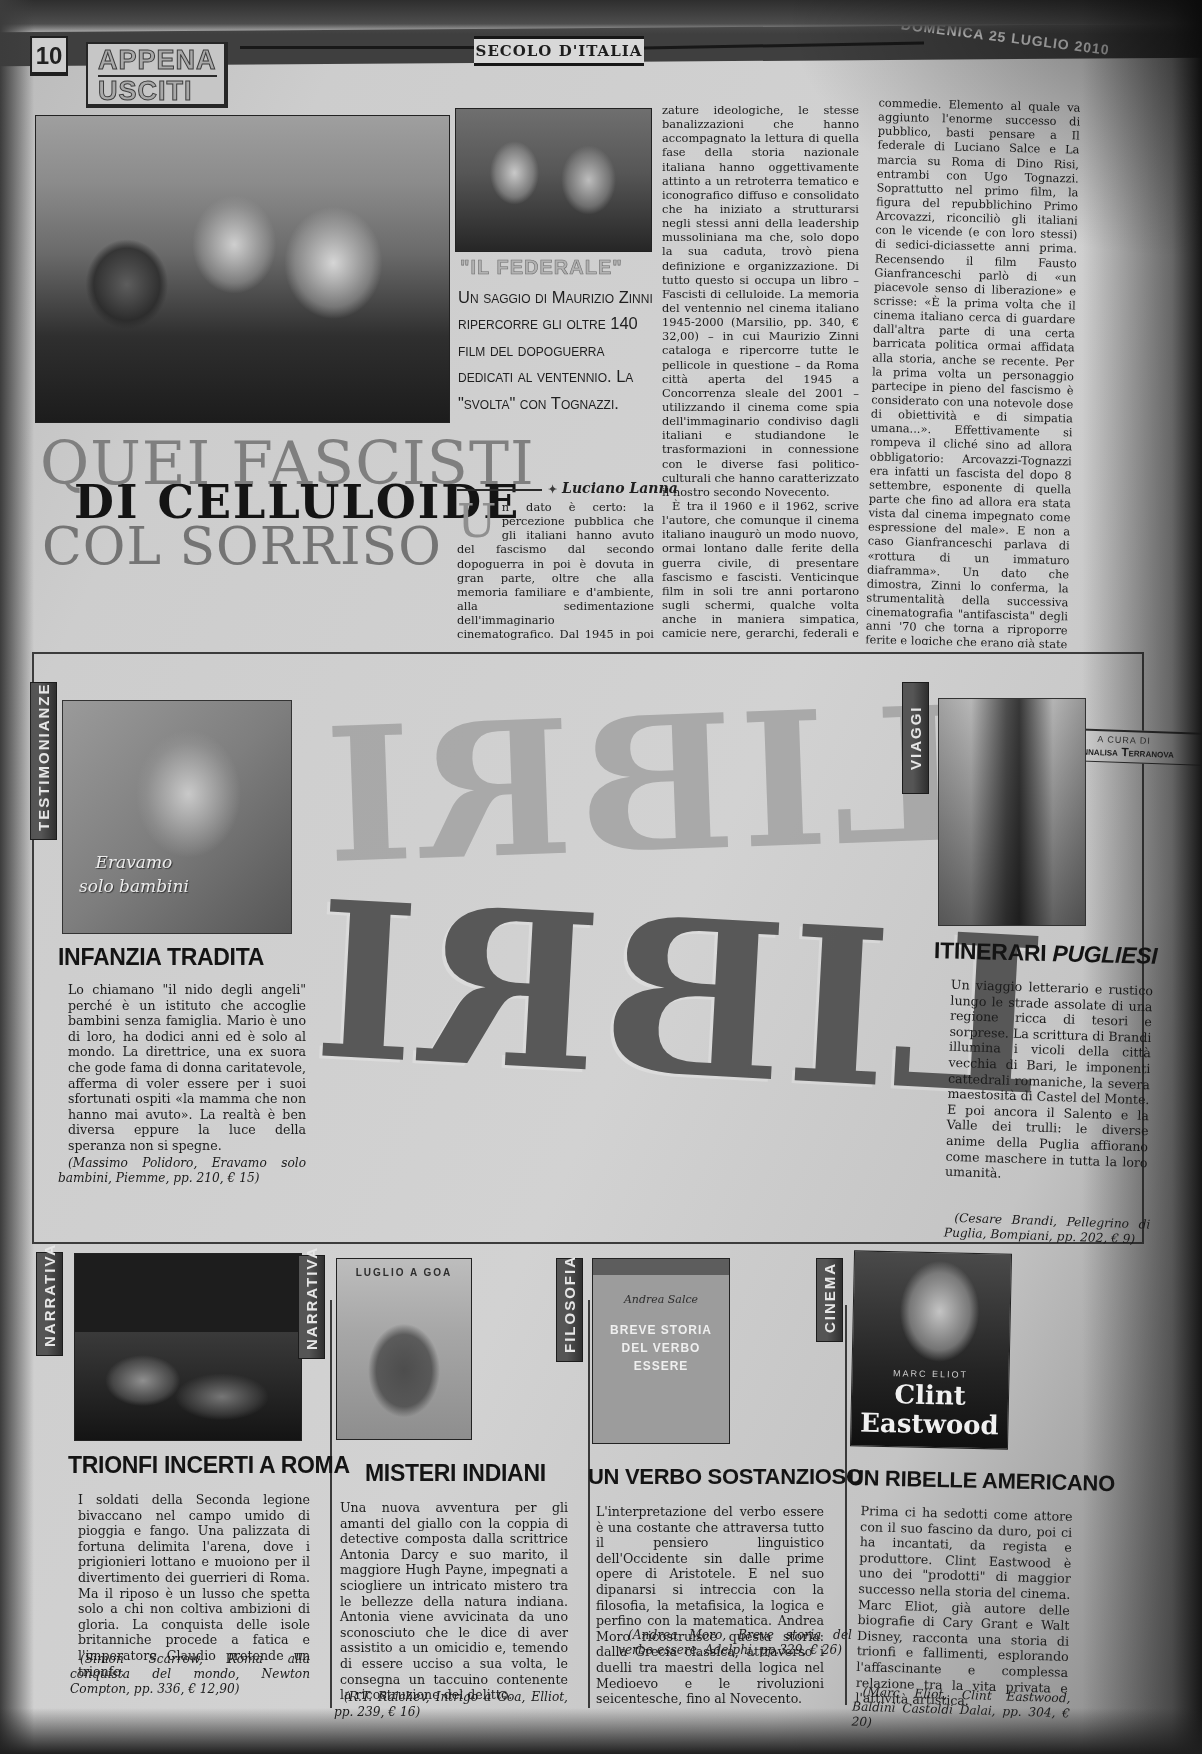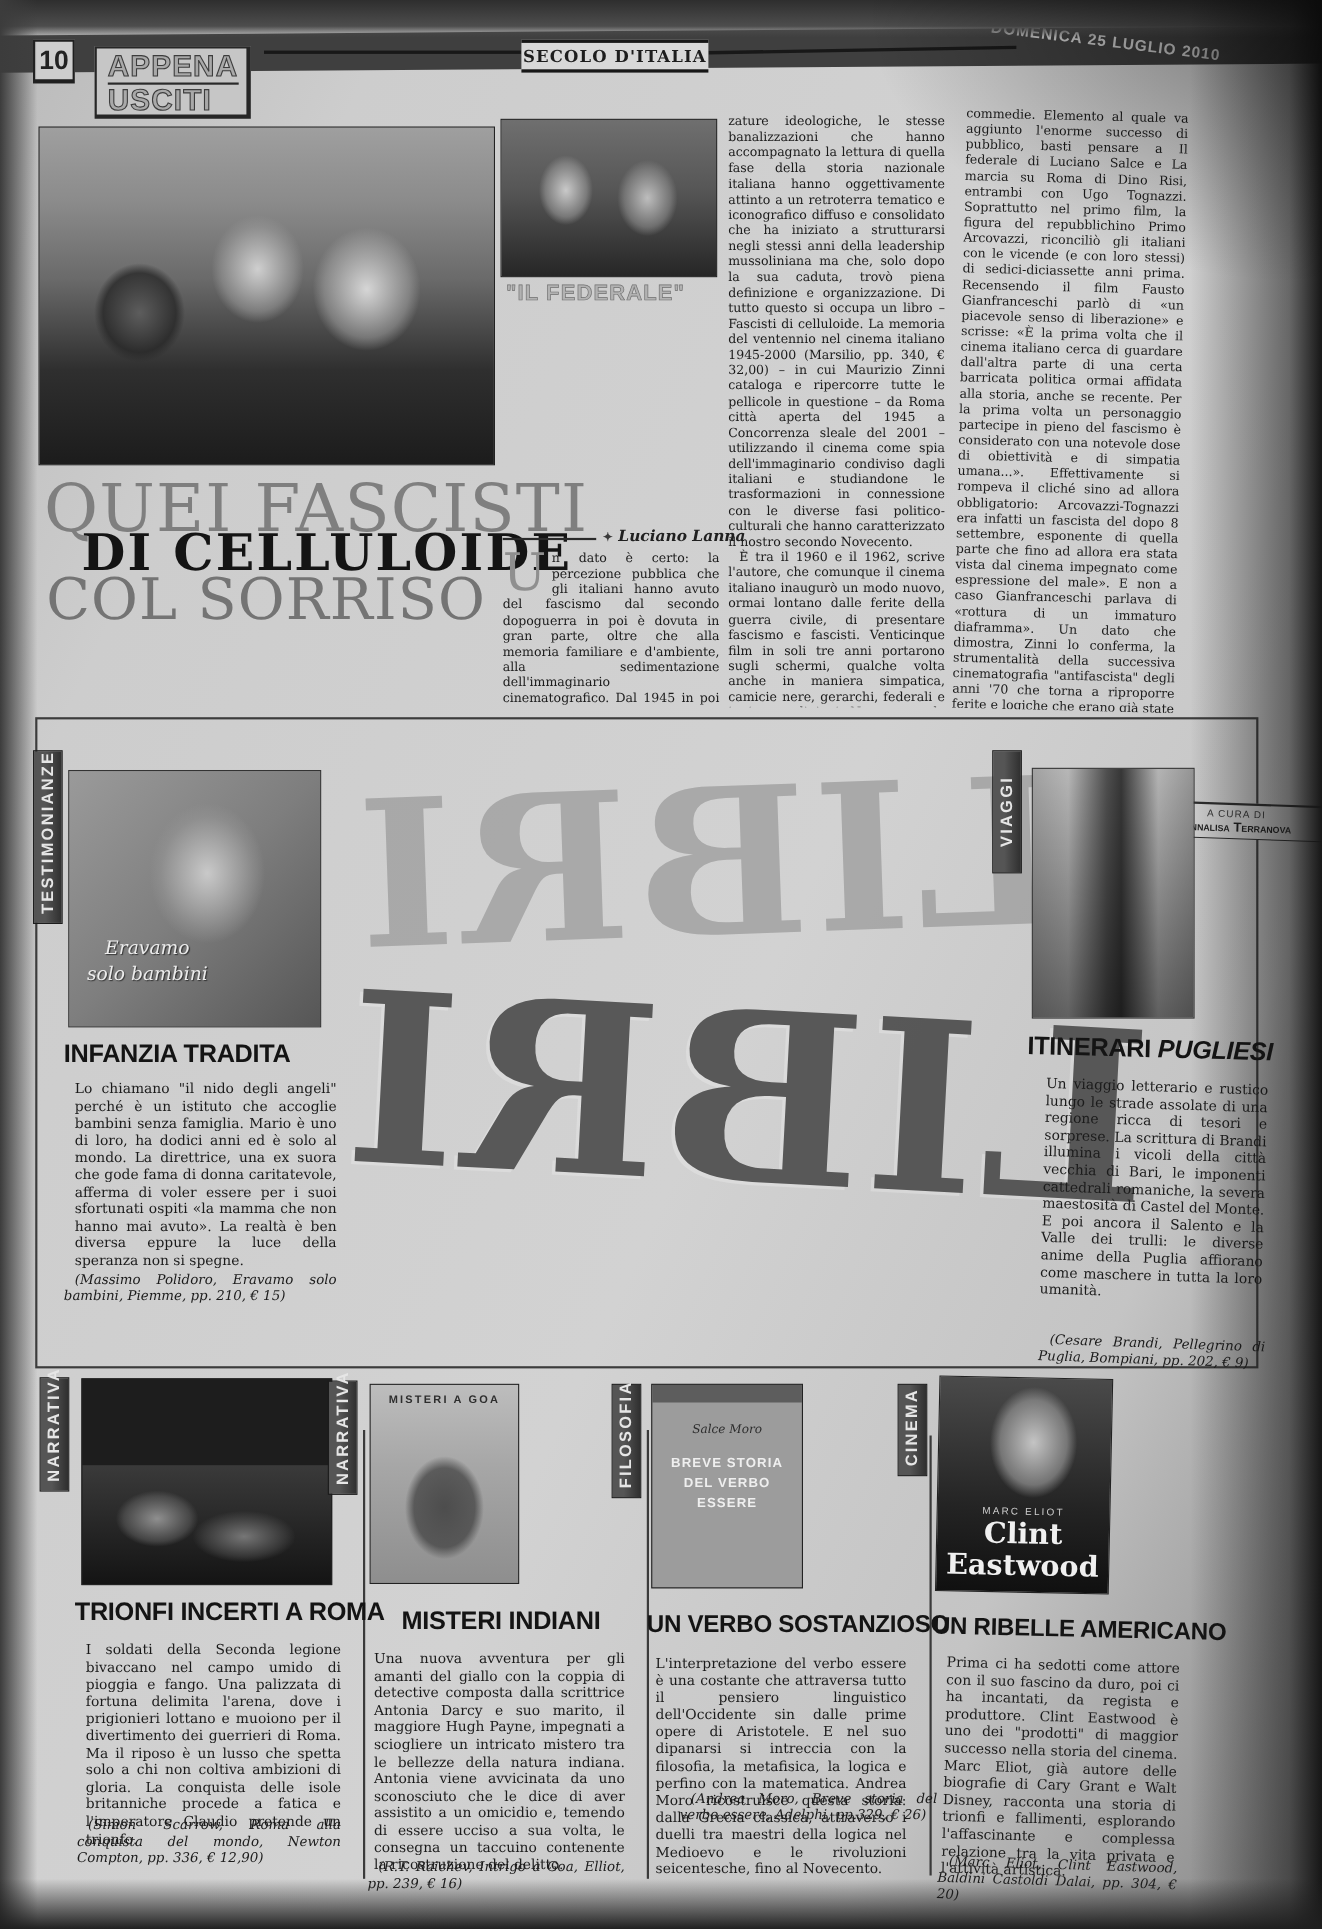--- a/index.html
+++ b/index.html
@@ -173,20 +173,21 @@
   </div>
   <div class="abs" id="masthead-box">SECOLO D'ITALIA</div>
   <div class="abs" id="date-line">DOMENICA 25 LUGLIO 2010</div>
 
   <div class="abs" id="feature-photo"></div>
   <div class="abs" id="secondary-photo"></div>
   <div class="abs hl" id="headline-2">DI CELLULOIDE</div>
   <div class="abs hl" id="headline-1">QUEI FASCISTI</div>
   <div class="abs hl" id="headline-3">COL SORRISO</div>
   <div class="abs" id="kicker">"IL FEDERALE"</div>
+  <div class="abs" id="standfirst">Un saggio di Maurizio Zinni ripercorre gli oltre 140 film del dopoguerra dedicati al ventennio. La "svolta" con Tognazzi.</div>
   <div class="abs" id="byline-rule"></div>
   <div class="abs" id="byline"><span id="byline-marker">✦</span> <span>Luciano Lanna</span></div>
   <div class="abs coltxt" id="col1"><span class="dropcap">U</span><span>n dato è certo: la percezione pubblica che gli italiani hanno avuto del fascismo dal secondo dopoguerra in poi è dovuta in gran parte, oltre che alla memoria familiare e d'ambiente, alla sedimentazione dell'immaginario cinematografico. Dal 1945 in poi oltre 140 film hanno avuto gli anni del fascismo come ambientazione quanto non come soggetto specifico. E le semplificazioni, i pregiudizi, le for-</span></div>
   <div class="abs coltxt" id="col2">
     <p>zature ideologiche, le stesse banalizzazioni che hanno accompagnato la lettura di quella fase della storia nazionale italiana hanno oggettivamente attinto a un retroterra tematico e iconografico diffuso e consolidato che ha iniziato a strutturarsi negli stessi anni della leadership mussoliniana ma che, solo dopo la sua caduta, trovò piena definizione e organizzazione. Di tutto questo si occupa un libro – Fascisti di celluloide. La memoria del ventennio nel cinema italiano 1945-2000 (Marsilio, pp. 340, € 32,00) – in cui Maurizio Zinni cataloga e ripercorre tutte le pellicole in questione – da Roma città aperta del 1945 a Concorrenza sleale del 2001 – utilizzando il cinema come spia dell'immaginario condiviso dagli italiani e studiandone le trasformazioni in connessione con le diverse fasi politico-culturali che hanno caratterizzato il nostro secondo Novecento.</p>
     <p>È tra il 1960 e il 1962, scrive l'autore, che comunque il cinema italiano inaugurò un modo nuovo, ormai lontano dalle ferite della guerra civile, di presentare fascismo e fascisti. Venticinque film in soli tre anni portarono sugli schermi, qualche volta anche in maniera simpatica, camicie nere, gerarchi, federali e inni mussoliniani. Non a caso le pellicole che hanno lasciato nell'immaginario le tracce più durature sono per lo più</p>
   </div>
   <div class="abs coltxt" id="col3">commedie. Elemento al quale va aggiunto l'enorme successo di pubblico, basti pensare a Il federale di Luciano Salce e La marcia su Roma di Dino Risi, entrambi con Ugo Tognazzi. Soprattutto nel primo film, la figura del repubblichino Primo Arcovazzi, riconciliò gli italiani con le vicende (e con loro stessi) di sedici-diciassette anni prima. Recensendo il film Fausto Gianfranceschi parlò di «un piacevole senso di liberazione» e scrisse: «È la prima volta che il cinema italiano cerca di guardare dall'altra parte di una certa barricata politica ormai affidata alla storia, anche se recente. Per la prima volta un personaggio partecipe in pieno del fascismo è considerato con una notevole dose di obiettività e di simpatia umana...». Effettivamente si rompeva il cliché sino ad allora obbligatorio: Arcovazzi-Tognazzi era infatti un fascista del dopo 8 settembre, esponente di quella parte che fino ad allora era stata vista dal cinema impegnato come espressione del male». E non a caso Gianfranceschi parlava di «rottura di un immaturo diaframma». Un dato che dimostra, Zinni lo conferma, la strumentalità della successiva cinematografia "antifascista" degli anni '70 che torna a riproporre ferite e logiche che erano già state archiviate dalla maggioranza della vera società italiana.</div>
 
   <div class="abs" id="libri-frame"></div>
@@ -218,30 +219,30 @@
   <div class="abs vlabel" id="label-narrativa-1">NARRATIVA</div>
   <div class="abs" id="cover-roma">
     <div class="art"></div>
   </div>
   <div class="abs rhead" id="trionfi-head">TRIONFI INCERTI A ROMA</div>
   <div class="abs rbody" id="trionfi-body">I soldati della Seconda legione bivaccano nel campo umido di pioggia e fango. Una palizzata di fortuna delimita l'arena, dove i prigionieri lottano e muoiono per il divertimento dei guerrieri di Roma. Ma il riposo è un lusso che spetta solo a chi non coltiva ambizioni di gloria. La conquista delle isole britanniche procede a fatica e l'imperatore Claudio pretende un trionfo.</div>
   <div class="abs rcite" id="trionfi-cite">(Simon Scarrow, Roma alla conquista del mondo, Newton Compton, pp. 336, € 12,90)</div>
 
   <div class="abs vlabel" id="label-narrativa-2">NARRATIVA</div>
   <div class="abs" id="cover-goa">
-    <div class="ctitle">MISTERI A GOA</div>
+    <div class="ctitle">LUGLIO A GOA</div>
   </div>
   <div class="abs rhead" id="misteri-head">MISTERI INDIANI</div>
   <div class="abs rbody" id="misteri-body">Una nuova avventura per gli amanti del giallo con la coppia di detective composta dalla scrittrice Antonia Darcy e suo marito, il maggiore Hugh Payne, impegnati a sciogliere un intricato mistero tra le bellezze della natura indiana. Antonia viene avvicinata da uno sconosciuto che le dice di aver assistito a un omicidio e, temendo di essere ucciso a sua volta, le consegna un taccuino contenente la ricostruzione del delitto.</div>
   <div class="abs rcite" id="misteri-cite">(R.T. Raichev, Intrigo a Goa, Elliot, pp. 239, € 16)</div>
 
   <div class="abs vlabel" id="label-filosofia">FILOSOFIA</div>
   <div class="abs" id="cover-verbo">
     <div class="topband"></div>
-    <div class="cauthor ital">Salce Moro</div>
+    <div class="cauthor ital">Andrea Salce</div>
     <div class="ctitle">BREVE STORIA DEL VERBO ESSERE</div>
   </div>
   <div class="abs rhead" id="verbo-head">UN VERBO SOSTANZIOSO</div>
   <div class="abs rbody" id="verbo-body">L'interpretazione del verbo essere è una costante che attraversa tutto il pensiero linguistico dell'Occidente sin dalle prime opere di Aristotele. E nel suo dipanarsi si intreccia con la filosofia, la metafisica, la logica e perfino con la matematica. Andrea Moro ricostruisce questa storia: dalla Grecia classica, attraverso i duelli tra maestri della logica nel Medioevo e le rivoluzioni seicentesche, fino al Novecento.</div>
   <div class="abs rcite" id="verbo-cite">(Andrea Moro, Breve storia del verbo essere, Adelphi, pp.329, € 26)</div>
 
   <div class="abs vlabel" id="label-cinema">CINEMA</div>
   <div class="abs" id="cover-eastwood">
     <div class="cauthor">MARC ELIOT</div>
     <div class="ctitle"><span>Clint</span><br><span>Eastwood</span></div>

